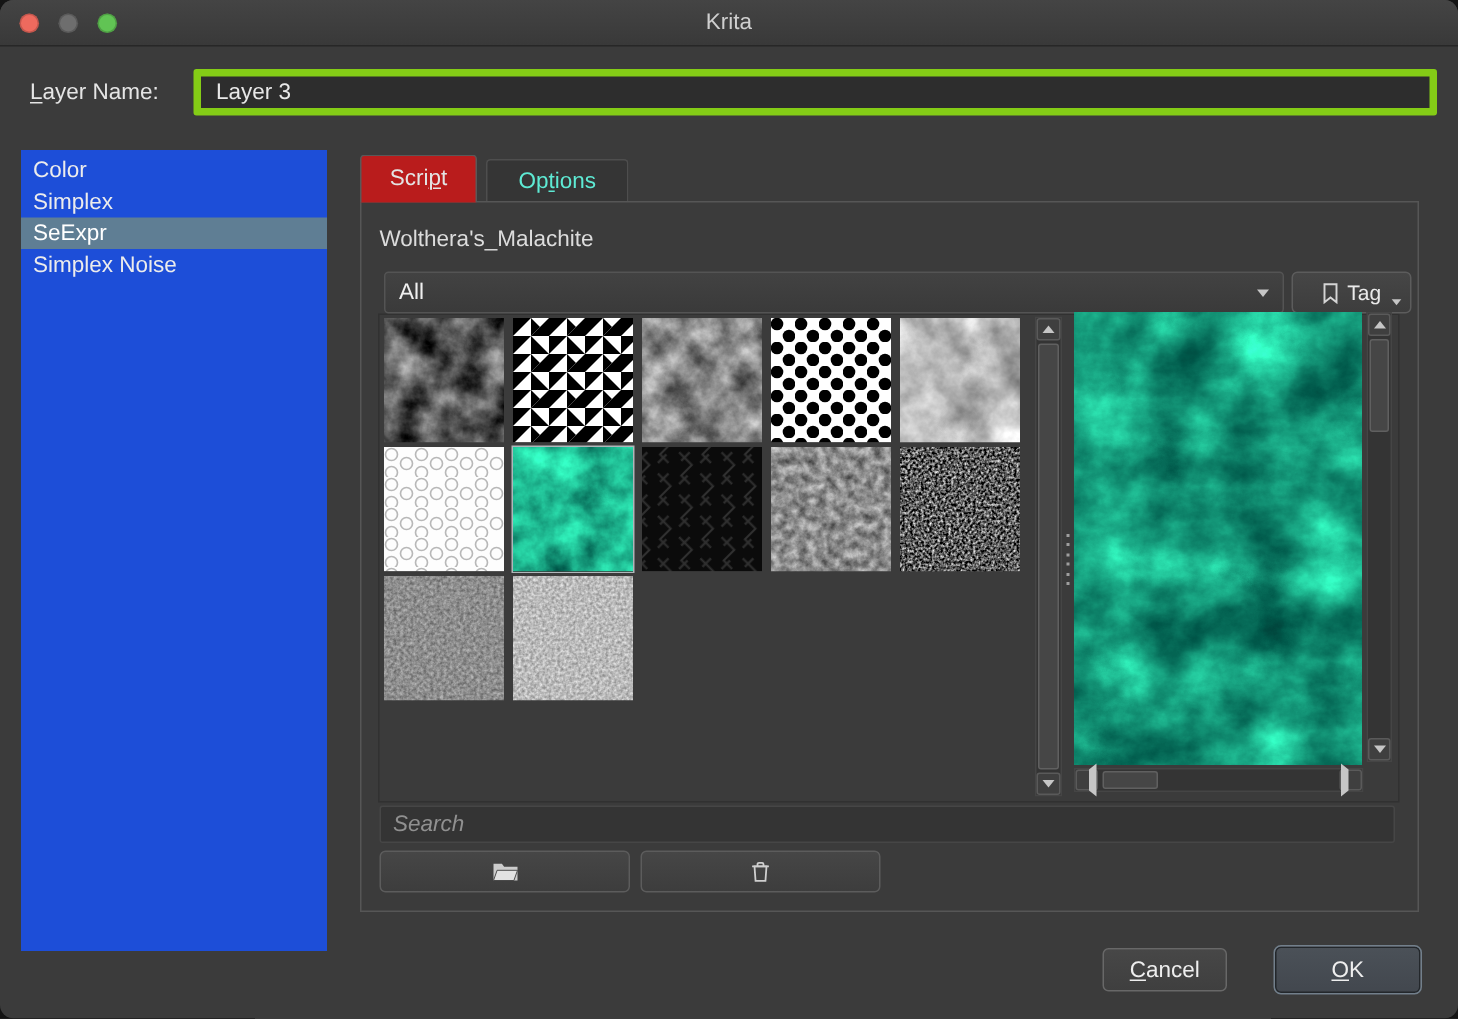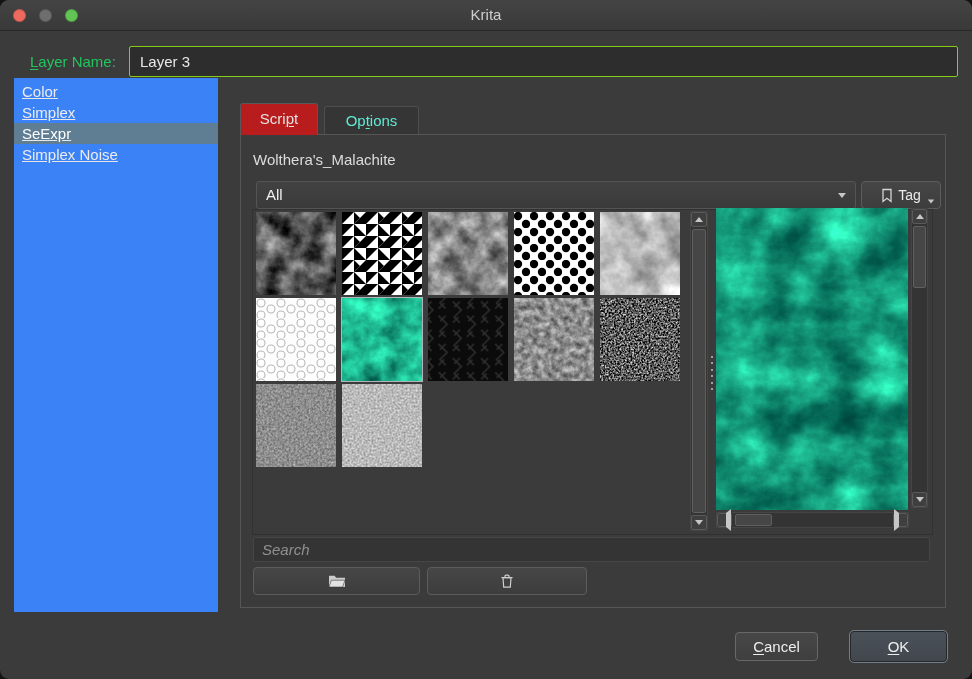--- a/index.html
+++ b/index.html
@@ -12,27 +12,27 @@
   .titlebar{position:absolute;left:0;top:0;width:972px;height:30px;
     background:linear-gradient(#444444,#393939);border-bottom:1px solid #272727;}
   .title{position:absolute;left:0;top:0;width:100%;height:30px;line-height:30px;
     text-align:center;font-size:15px;color:#cfcfcf;}
   .light{position:absolute;top:9px;width:13px;height:13px;border-radius:50%;
     box-shadow:inset 0 0 0 1px rgba(0,0,0,.18);}
   .light.close{left:13px;background:#ee6a5e;}
   .light.min{left:39px;background:#6e6e6e;}
   .light.max{left:65px;background:#61c454;}
   
-  .layer-label{position:absolute;left:30px;top:53px;font-size:15px;color:#22c55e;}
+  .layer-label{position:absolute;left:20px;top:53px;font-size:15px;color:#e5e5e5;}
   .mn{text-decoration:underline;text-underline-offset:2px;text-decoration-thickness:1px;}
   .layer-input{position:absolute;left:129px;top:46px;width:829px;height:31px;
-    box-sizing:border-box;background:#2d2d2d;border:1px solid #84cc16;border-radius:2px;
+    box-sizing:border-box;background:#2d2d2d;border:5px solid #84cc16;border-radius:2px;
     color:#e8e8e8;font-size:15px;font-family:"Liberation Sans",sans-serif;padding:0 10px;outline:none;}
   
-  .gen-list{position:absolute;left:14px;top:78px;width:204px;height:534px;background:#3b82f6;padding-top:3px;box-sizing:border-box;text-decoration:underline;}
+  .gen-list{position:absolute;left:14px;top:100px;width:204px;height:534px;background:#1d4ed8;padding-top:3px;box-sizing:border-box;}
   .list-item{height:21px;line-height:21px;padding:0 8px;font-size:15px;color:#ececec;cursor:default;}
   .list-item.selected{background:#5f7e94;color:#ffffff;}
   
   .tab{position:absolute;text-align:center;font-size:15px;color:#e4e4e4;
     border:1px solid #585858;border-bottom:none;border-radius:3px 3px 0 0;box-sizing:border-box;}
   .tab.script{left:240px;top:103px;width:78px;height:32px;line-height:30px;background:#b91c1c;z-index:2;}
   .tab.options{left:324px;top:106px;width:95px;height:28px;line-height:27px;background:#353535;border-color:#4e4e4e;color:#5eead4;z-index:0;}
   .pane{position:absolute;left:240px;top:134px;width:706px;height:474px;box-sizing:border-box;
     border:1px solid #565656;background:#3b3b3b;z-index:1;}
   .resource-name{position:absolute;left:253px;top:151px;font-size:15px;color:#dcdcdc;z-index:3;}

